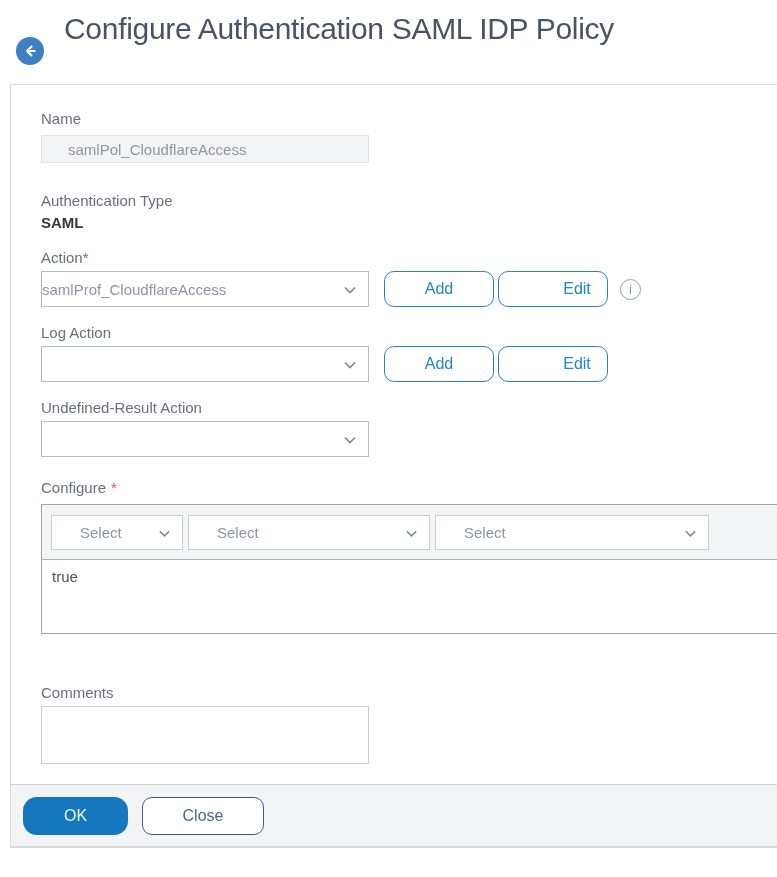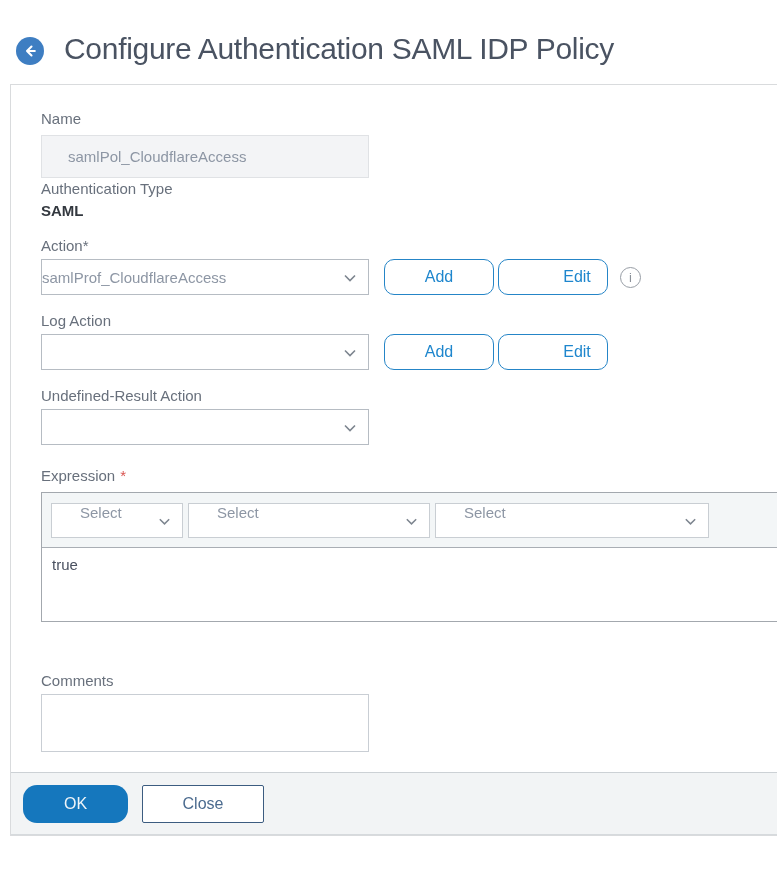--- a/index.html
+++ b/index.html
@@ -14,44 +14,44 @@
   
   .header { position:relative; height:84px; }
   .back-btn {
     position:absolute; left:16px; top:37px;
     width:28px; height:28px; border-radius:50%;
     background:#3e7ec2; border:none;
     display:flex; align-items:center; justify-content:center;
     cursor:pointer;
   }
   .page-title {
-    position:absolute; left:64px; top:32px;
+    position:absolute; left:64px; top:12px;
     font-size:30px; font-weight:400; letter-spacing:-0.3px;
     color:#4a5362; white-space:nowrap;
   }
 
   
   .panel {
     margin-left:10px; width:800px;
     border:1px solid #d9dbdd; border-right:none;
     padding-top:24px;
     background:#ffffff;
   }
   .panel > * { margin-left:30px; }
   .panel > .footer { margin-left:0; }
 
   .field-label { font-size:15px; line-height:20px; color:#68707c; }
   .mb3 { margin-bottom:3px; }
   .mb6 { margin-bottom:6px; }
 
   .text-input {
-    display:block; width:328px; height:43px;
+    display:block; width:328px; height:28px;
     background:#f3f4f6; border:1px solid #e0e2e5;
     color:#8d96a4; font-size:15px; font-family:inherit;
-    padding:0 10px 0 26px; margin-bottom:1px; outline:none;
+    padding:0 10px 0 26px; margin-bottom:28px; outline:none;
   }
 
   .auth-label { margin-bottom:2px; }
   .value-bold { font-size:15px; line-height:20px; font-weight:bold; color:#33383f; margin-bottom:15px; }
 
   .row { display:flex; align-items:stretch; margin-bottom:16px; }
 
   .selectbox {
     position:relative; width:328px; height:36px;
     background:#fff; border:1px solid #b6bcc3;
@@ -80,21 +80,21 @@
 
   .expr-box { width:745px; border:1px solid #a3a8ae; margin-bottom:49px; }
   .expr-toolbar {
     background:#f3f6f7; border-bottom:1px solid #a9aeb4;
     padding:10px 0 9px 9px;
     display:flex; gap:5px;
   }
   .expr-select {
     position:relative; height:35px;
     background:#fff; border:1px solid #c9ced3;
-    display:flex; align-items:flex-start;
+    display:flex; align-items:center;
     padding-left:28px; color:#8d96a4; font-size:15px; cursor:pointer;
   }
   .expr-select .chev { position:absolute; right:10px; top:10px; }
   .w1 { width:132px; } .w2 { width:242px; } .w3 { width:274px; }
   .expr-textarea {
     display:block; width:100%; height:73px;
     border:none; resize:none; outline:none;
     background:#fff; padding:8px 10px;
     font-family:inherit; font-size:15px; color:#4a5160;
   }
@@ -115,21 +115,21 @@
     padding:12px 0 0 12px;
     display:flex; gap:14px;
   }
   .btn-ok {
     width:105px; height:38px;
     background:#1577bd; border:none; border-radius:14px;
     color:#eef4f8; font-size:16px; font-family:inherit; cursor:pointer;
   }
   .btn-close {
     width:122px; height:38px;
-    background:#fff; border:1px solid #3c5c80; border-radius:2px;
+    background:#fff; border:1px solid #3c5c80; border-radius:10px;
     color:#4b6b8f; font-size:16px; font-family:inherit; cursor:pointer;
   }
 </style>
 </head>
 <body>
 
 <div class="header">
   <button class="back-btn">
     <span style="display:flex;">
       <svg width="16" height="16" viewBox="0 0 16 16">
@@ -184,21 +184,21 @@
       <span class="chev">
         <svg width="16" height="16" viewBox="0 0 16 16">
             <polyline points="3,5.5 8,10.5 13,5.5" fill="none" stroke="#7d858f" stroke-width="1.6"></polyline>
           </svg>
       </span>
     </div>
   </div>
   <div style="height:5px;"></div>
 
   <div class="expr-label-row">
-    <span class="field-label">Expression</span>
+    <span class="field-label">Configure</span>
     <span class="req-mark">*</span>
   </div>
   <div class="expr-box">
     <div class="expr-toolbar">
       <div class="expr-select w1">
         <span>Select</span>
         <span class="chev">
           <svg width="15" height="15" viewBox="0 0 16 16">
               <polyline points="3,5.5 8,10.5 13,5.5" fill="none" stroke="#7d858f" stroke-width="1.6"></polyline>
             </svg>

